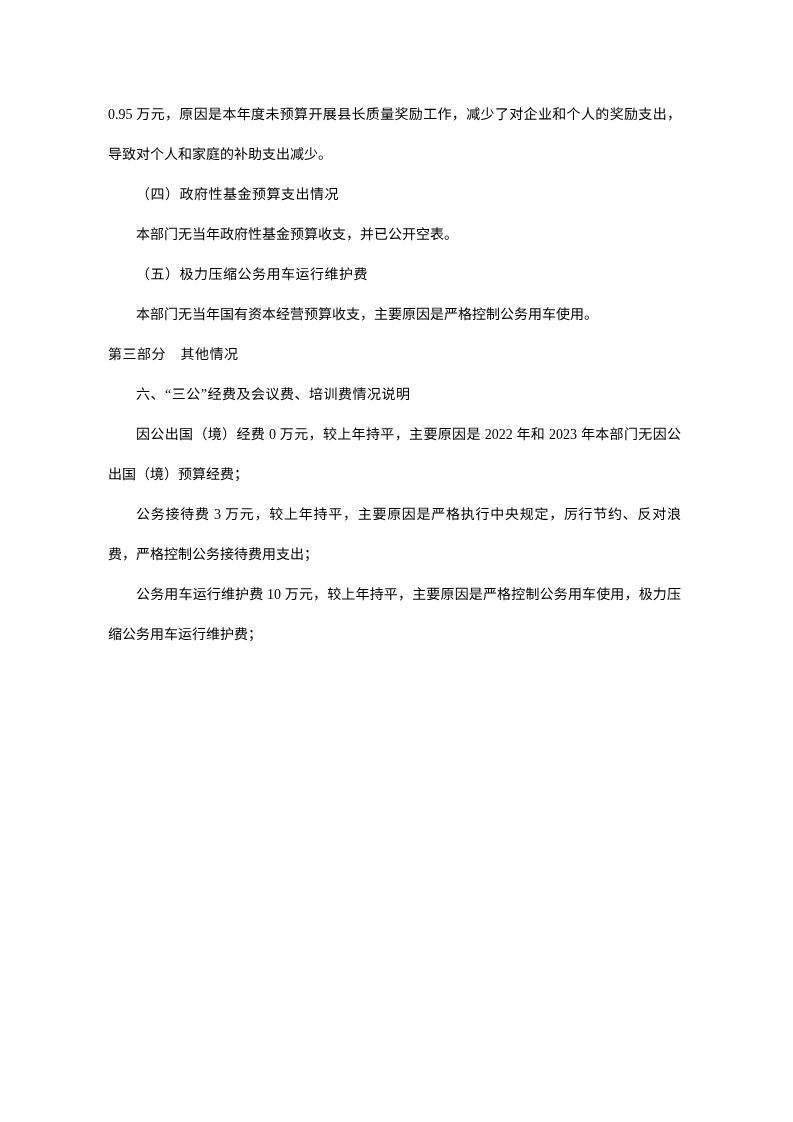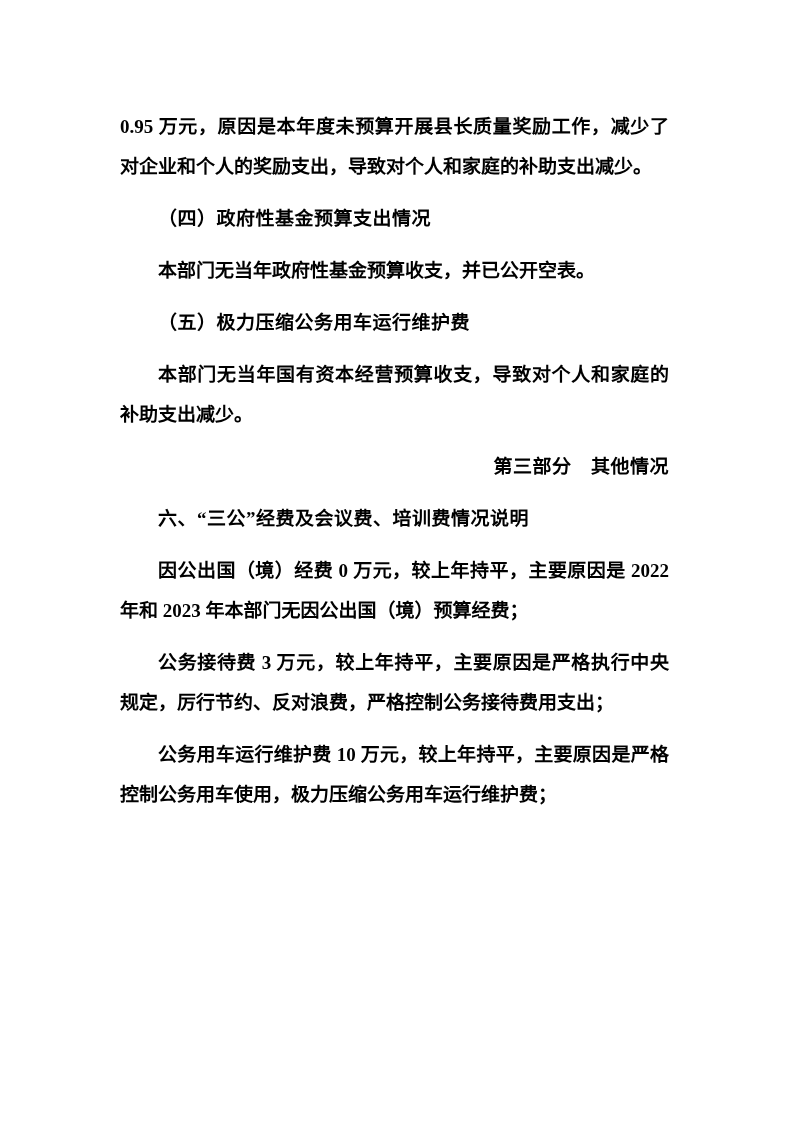--- a/index.html
+++ b/index.html
@@ -15,61 +15,61 @@
     background: #ffffff;
     box-sizing: border-box;
     padding: 95px 112px 0 108px;
     font-family: "Liberation Serif", "DejaVu Serif", serif;
     font-size: 21px;
     line-height: 40px;
     color: #000000;
     overflow: hidden;
   }
   .page p, .page h2, .page h3 {
-    margin: 12px;
-    font-size: 19px;
+    margin: 0;
+    font-size: 14px;
     line-height: 40px;
-    font-weight: bold;
+    font-weight: normal;
   }
   .body-para {
     margin-top: 4px;
     text-indent: 2em;
     text-align: justify;
   }
   .no-indent {
     margin-top: 0;
     text-indent: 0;
   }
   .heading {
     margin-top: 6px;
     font-weight: bold;
     text-indent: 2em;
     letter-spacing: 0.5px;
   }
   .part-title {
     margin-top: 36px;
     font-weight: bold;
-    text-align: right;
+    text-align: left;
     text-indent: 0;
     letter-spacing: 0.5px;
   }
 </style>
 </head>
 <body>
 
 <div class="page">
   <p class="body-para no-indent">0.95 万元，原因是本年度未预算开展县长质量奖励工作，减少了对企业和个人的奖励支出，导致对个人和家庭的补助支出减少。</p>
 
   <h3 class="heading">（四）政府性基金预算支出情况</h3>
 
   <p class="body-para">本部门无当年政府性基金预算收支，并已公开空表。</p>
 
   <h3 class="heading">（五）极力压缩公务用车运行维护费</h3>
 
-  <p class="body-para">本部门无当年国有资本经营预算收支，导致对个人和家庭的补助支出减少。</p>
+  <p class="body-para">本部门无当年国有资本经营预算收支，主要原因是严格控制公务用车使用。</p>
 
   <h2 class="part-title">第三部分　其他情况</h2>
 
   <h3 class="heading">六、“三公”经费及会议费、培训费情况说明</h3>
 
 
   <p class="body-para">因公出国（境）经费 0 万元，较上年持平，主要原因是 2022 年和 2023 年本部门无因公出国（境）预算经费；</p>
 
   <p class="body-para">公务接待费 3 万元，较上年持平，主要原因是严格执行中央规定，厉行节约、反对浪费，严格控制公务接待费用支出；</p>
 

